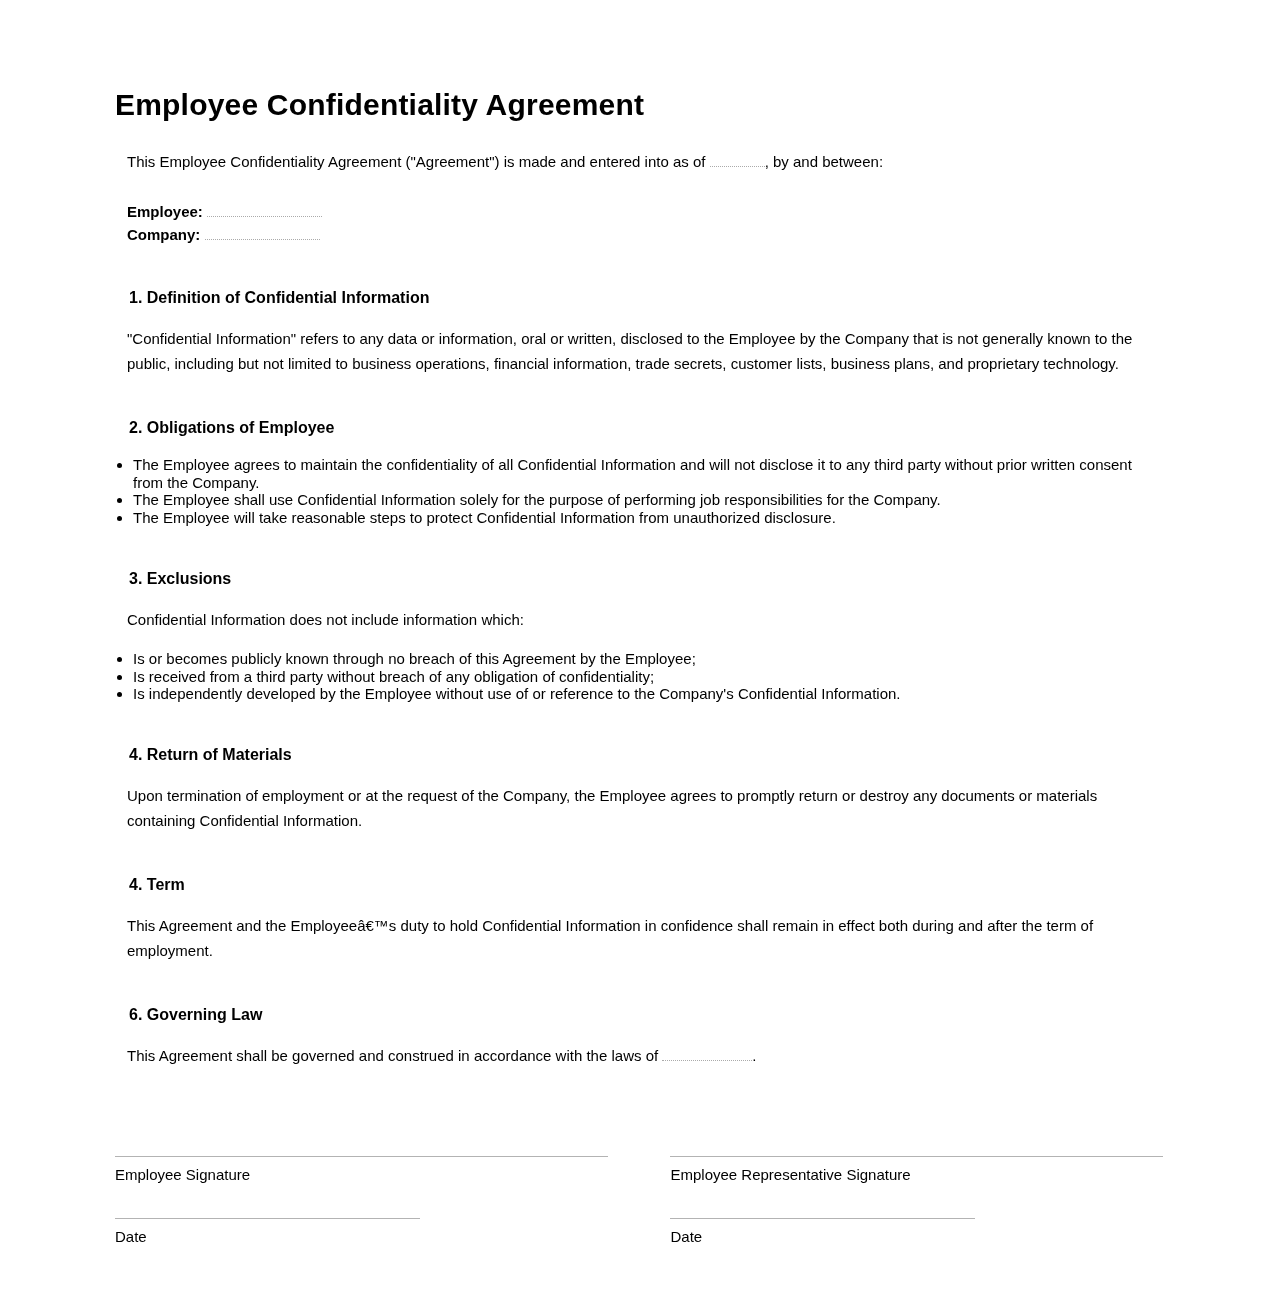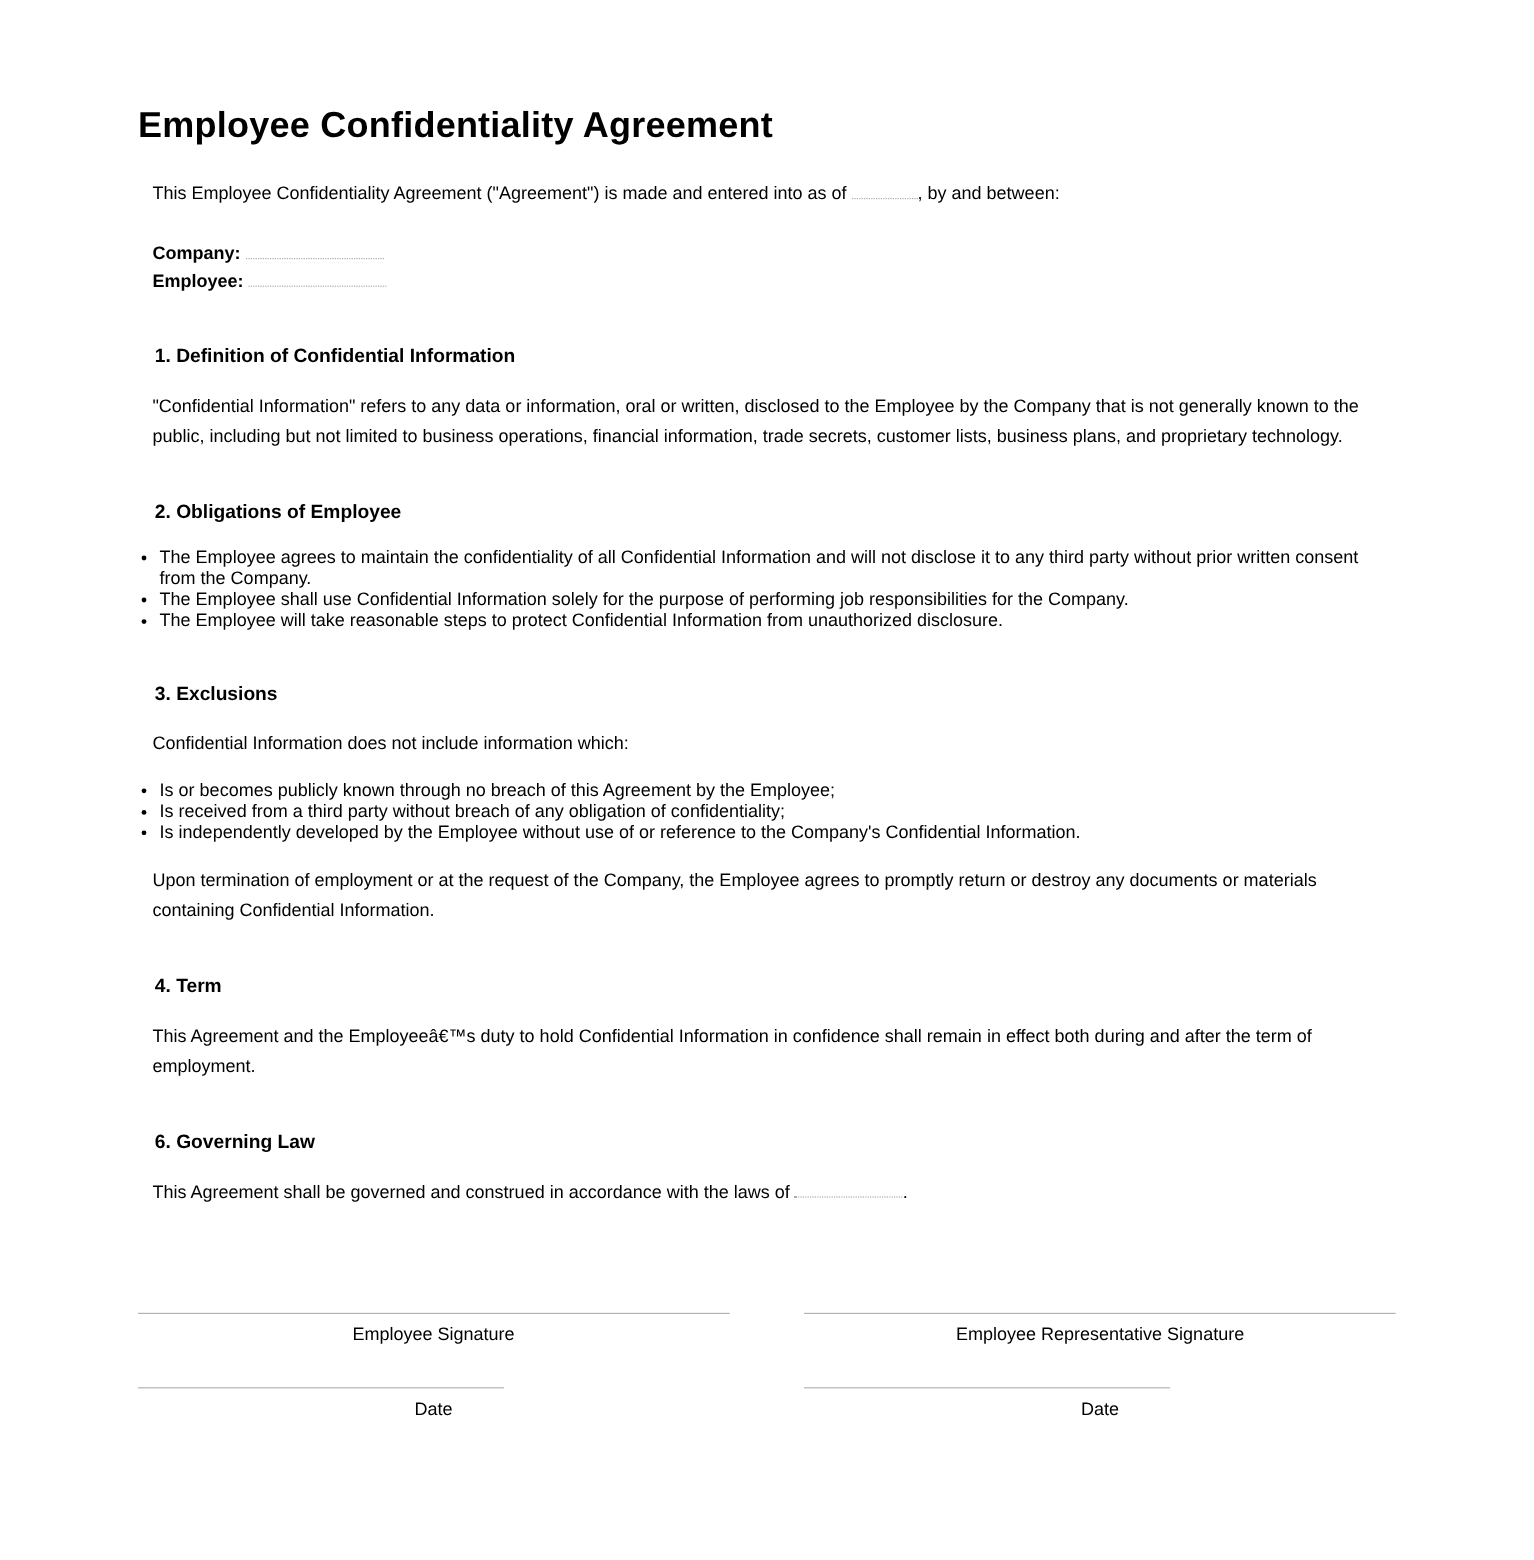--- a/index.html
+++ b/index.html
@@ -65,21 +65,20 @@
   .blank-date { width: 55px; }
   .blank-party { width: 115px; }
   .blank-law { width: 90px; }
   .sig-grid {
     display: flex;
     justify-content: space-between;
     margin-top: 88px;
   }
   .sig-col {
     width: 47%;
-    text-align: center;
   }
   .sig-line {
     border-top: 1px solid #b3b3b3;
     height: 0;
   }
   .sig-label {
     font-size: 15px;
     line-height: 17px;
     padding-top: 9px;
   }
@@ -94,22 +93,22 @@
 </head>
 <body>
 
 <div class="page">
 
   <h1>Employee Confidentiality Agreement</h1>
 
   <p class="intro"><span>This Employee Confidentiality Agreement ("Agreement") is made and entered into as of </span><span class="blank blank-date"></span><span>, by and between:</span></p>
 
   <p class="parties">
+    <span class="party-row"><strong>Employee:</strong> <span class="blank blank-party"></span></span>
     <span class="party-row"><strong>Company:</strong> <span class="blank blank-party"></span></span>
-    <span class="party-row"><strong>Employee:</strong> <span class="blank blank-party"></span></span>
   </p>
 
   <section>
     <h3>1. Definition of Confidential Information</h3>
     <p>"Confidential Information" refers to any data or information, oral or written, disclosed to the Employee by the Company that is not generally known to the public, including but not limited to business operations, financial information, trade secrets, customer lists, business plans, and proprietary technology.</p>
   </section>
 
   <section>
     <h3>2. Obligations of Employee</h3>
     <ul>
@@ -123,20 +122,21 @@
     <h3>3. Exclusions</h3>
     <p>Confidential Information does not include information which:</p>
     <ul>
       <li>Is or becomes publicly known through no breach of this Agreement by the Employee;</li>
       <li>Is received from a third party without breach of any obligation of confidentiality;</li>
       <li>Is independently developed by the Employee without use of or reference to the Company's Confidential Information.</li>
     </ul>
   </section>
 
   <section>
+    <h3>4. Return of Materials</h3>
     <p>Upon termination of employment or at the request of the Company, the Employee agrees to promptly return or destroy any documents or materials containing Confidential Information.</p>
   </section>
 
   <section>
     <h3>4. Term</h3>
     <p>This Agreement and the Employeeâ€™s duty to hold Confidential Information in confidence shall remain in effect both during and after the term of employment.</p>
   </section>
 
   <section>
     <h3>6. Governing Law</h3>

